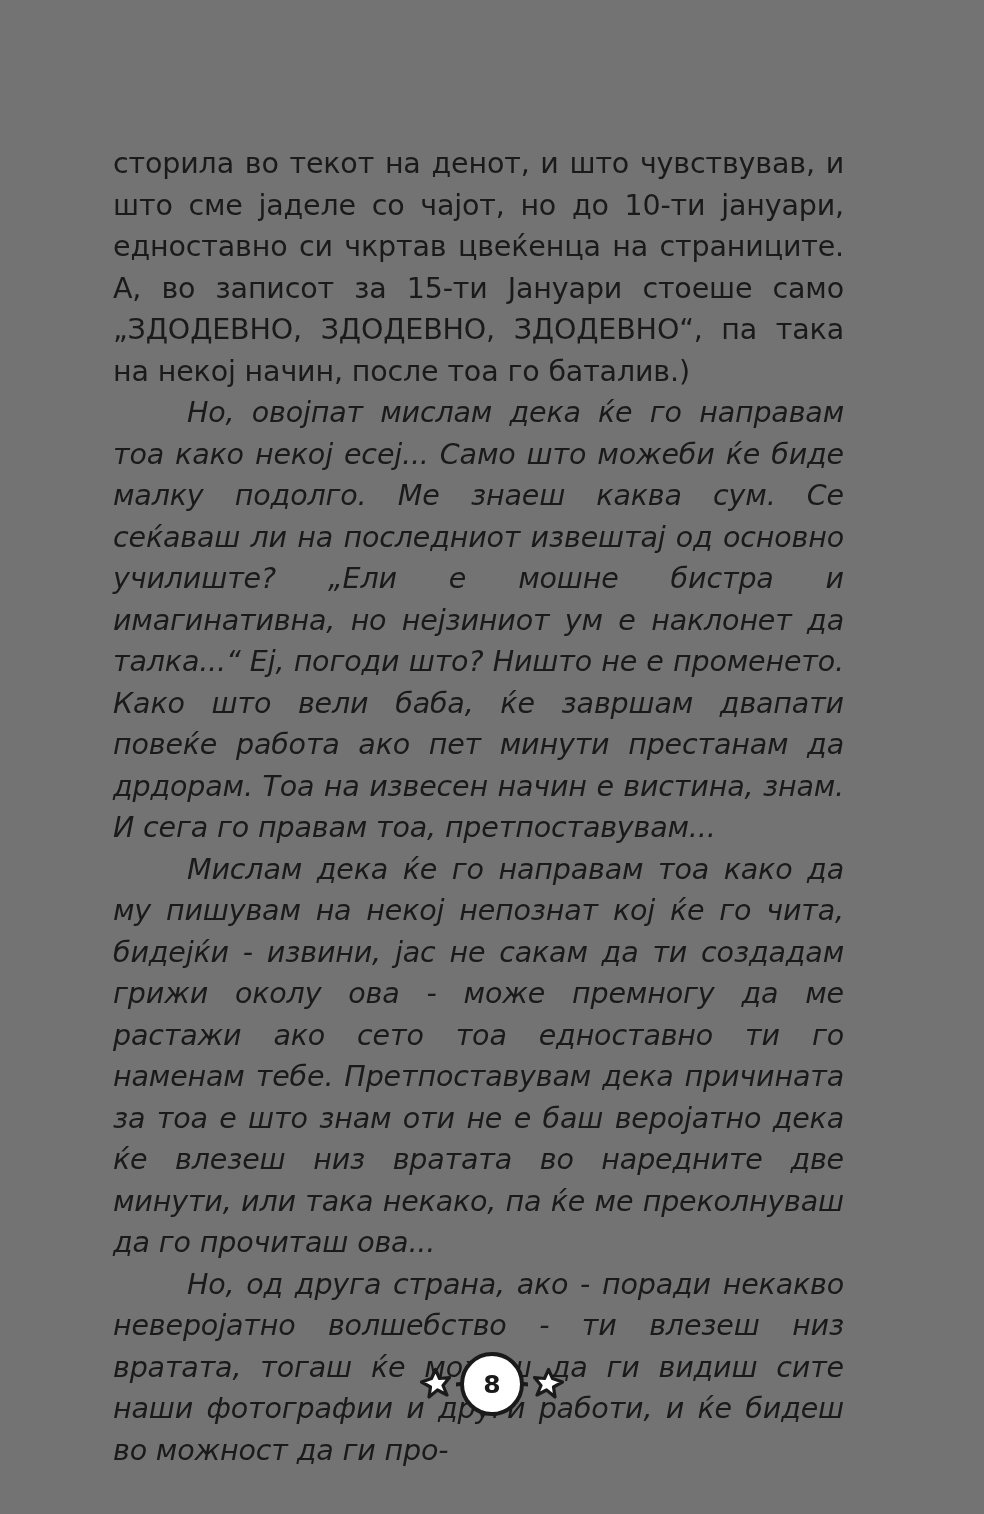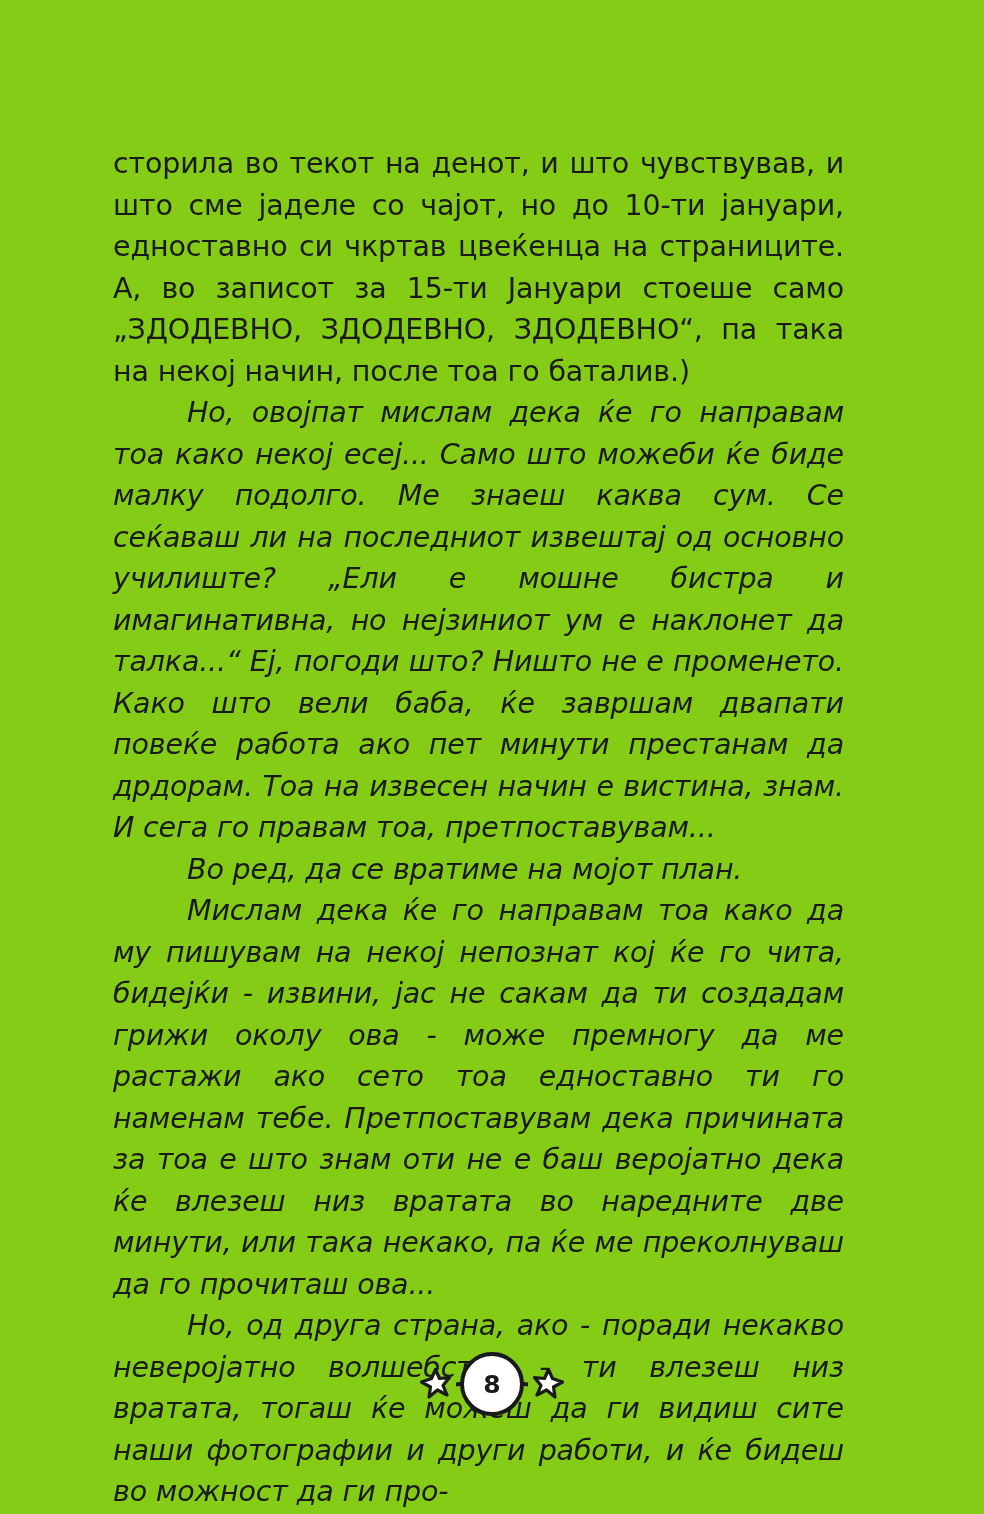--- a/index.html
+++ b/index.html
@@ -12,21 +12,21 @@
     height: 1514px;
     position: relative;
     font-family: "DejaVu Sans", sans-serif;
     color: #1a1a1a;
     overflow: hidden;
   }
 
   .page {
     position: absolute;
     inset: 0;
-    background: #84cc16;
+    background: #737373;
   }
 
   .text-block {
     position: absolute;
     left: 113px;
     top: 143px;
     width: 731px;
   }
 
   p.para {
@@ -108,21 +108,20 @@
   .orn-right { right: 28px; }
 </style>
 </head>
 <body>
 
 <div class="page">
 
   <div class="text-block">
     <p class="para nostretch">сторила во текот на денот, и што чувствував, и што сме јаделе со чајот, но до 10-ти јануари, едноставно си чкртав цвеќенца на страниците. А, во записот за 15-ти Јануари стоеше само „ЗДОДЕВНО, ЗДОДЕВНО, ЗДОДЕВНО“, па така на некој начин, после тоа го баталив.)</p>
     <p class="para indent nostretch">Но, овојпат мислам дека ќе го направам тоа како некој есеј... Само што можеби ќе биде малку подолго. Ме знаеш каква сум. Се сеќаваш ли на последниот извештај од основно училиште? „Ели е мошне бистра и имагинативна, но нејзиниот ум е наклонет да талка...“ Еј, погоди што? Ништо не е променето. Како што вели баба, ќе завршам двапати повеќе работа ако пет минути престанам да дрдорам. Тоа на извесен начин е вистина, знам. И сега го правам тоа, претпоставувам...</p>
-    <p class="para indent nostretch">Во ред, да се вратиме на мојот план.</p>
     <p class="para indent nostretch">Мислам дека ќе го направам тоа како да му пишувам на некој непознат кој ќе го чита, бидејќи - извини, јас не сакам да ти создадам грижи околу ова - може премногу да ме растажи ако сето тоа едноставно ти го наменам тебе. Претпоставувам дека причината за тоа е што знам оти не е баш веројатно дека ќе влезеш низ вратата во наредните две минути, или така некако, па ќе ме преколнуваш да го прочиташ ова...</p>
     <p class="para indent nostretch">Но, од друга страна, ако - поради некакво неверојатно волшебство - ти влезеш низ вратата, тогаш ќе можеш да ги видиш сите наши фотографии и други работи, и ќе бидеш во можност да ги про-</p>
   </div>
 
   <div class="folio">
     <div class="folio-inner">
 
       <svg class="orn orn-left" width="58" height="34" viewBox="0 0 58 34">
         <path d="M57 17 C50 14.5 43 14 36 15.5 L36 19.5 C43 18 50 18.5 57 21 Z" fill="#1a1a1a"></path>
         <path d="M15.5 2.5 L19.5 11.5 L29.5 10.5 L23 18.5 L27 28 L17.5 23 L9 30 L10.5 20 L1.5 15 L11.5 11.5 Z" fill="#ffffff" stroke="#1a1a1a" stroke-width="3.2" stroke-linejoin="round"></path>

